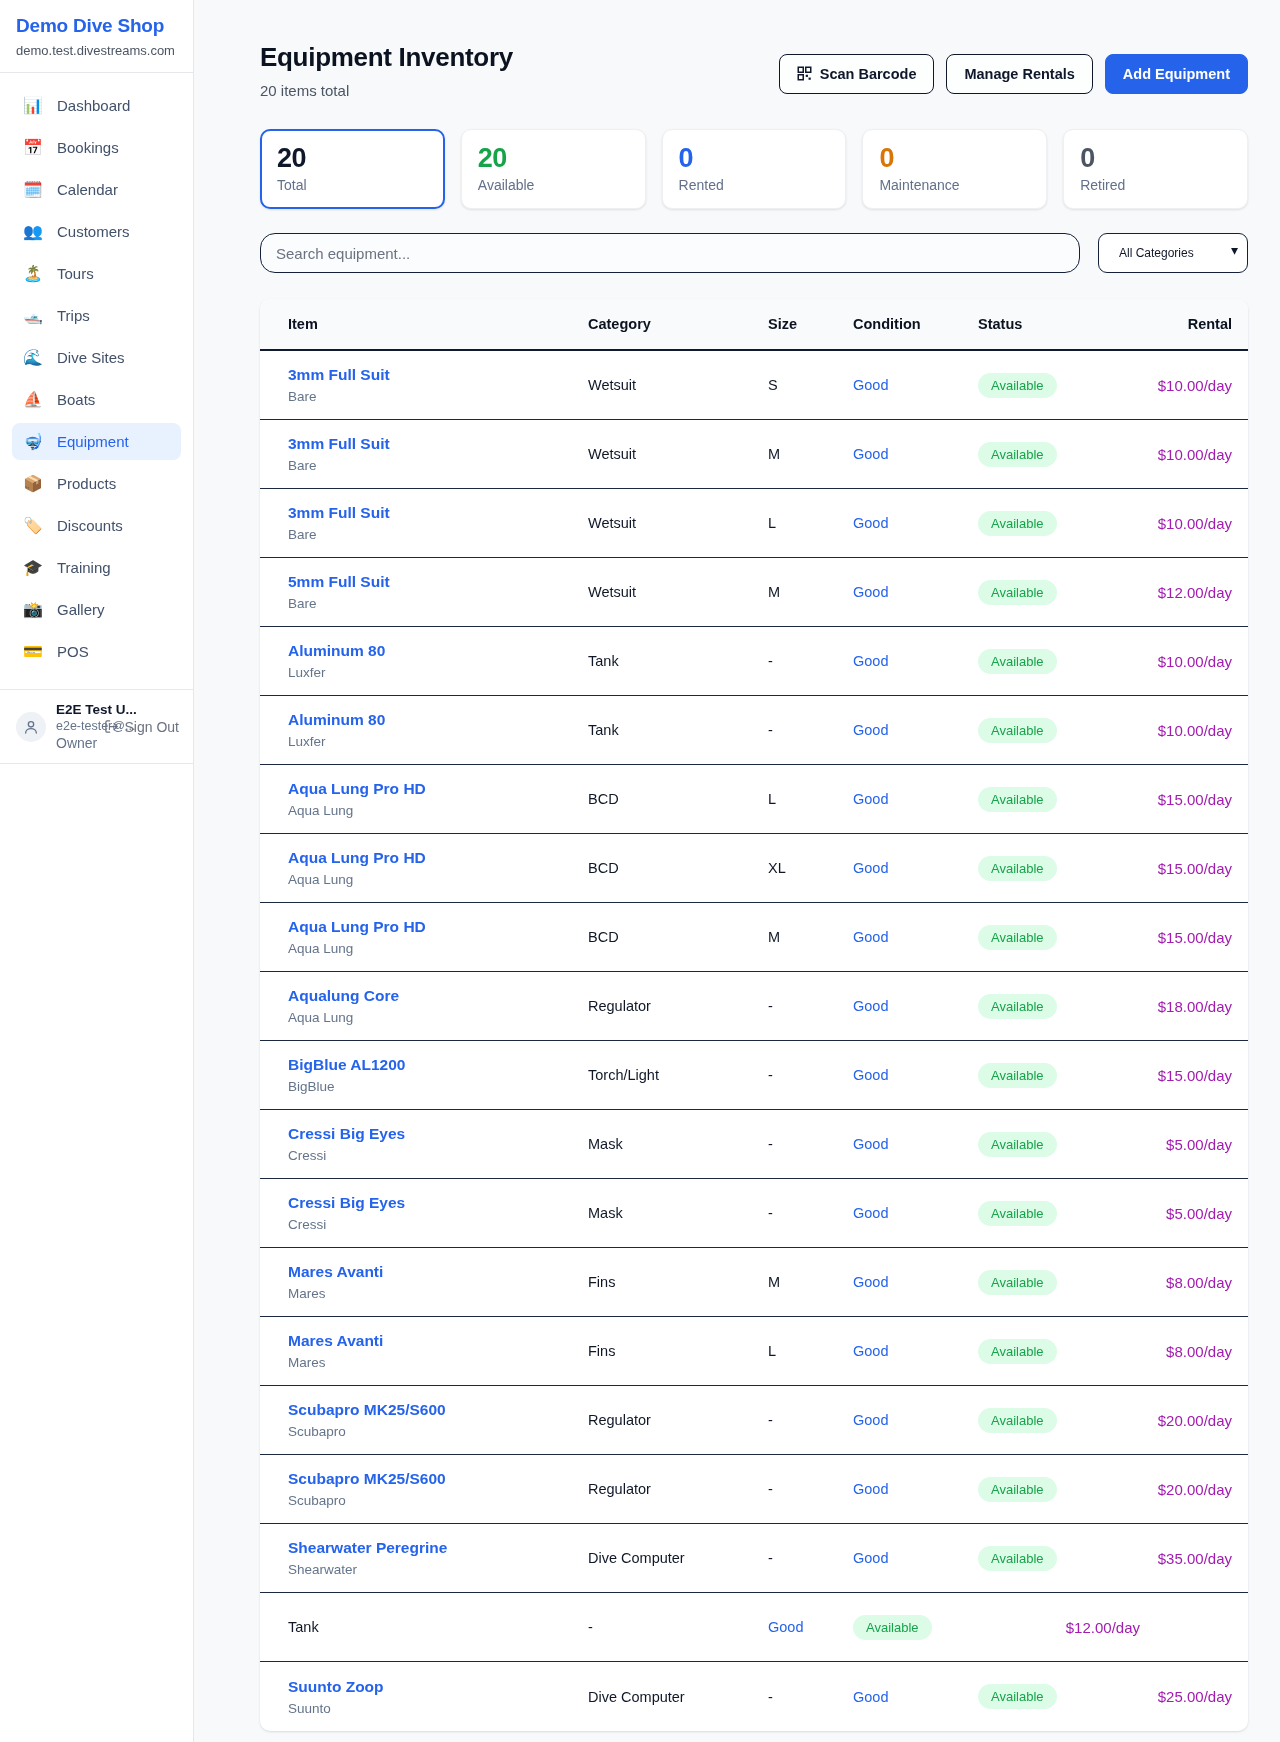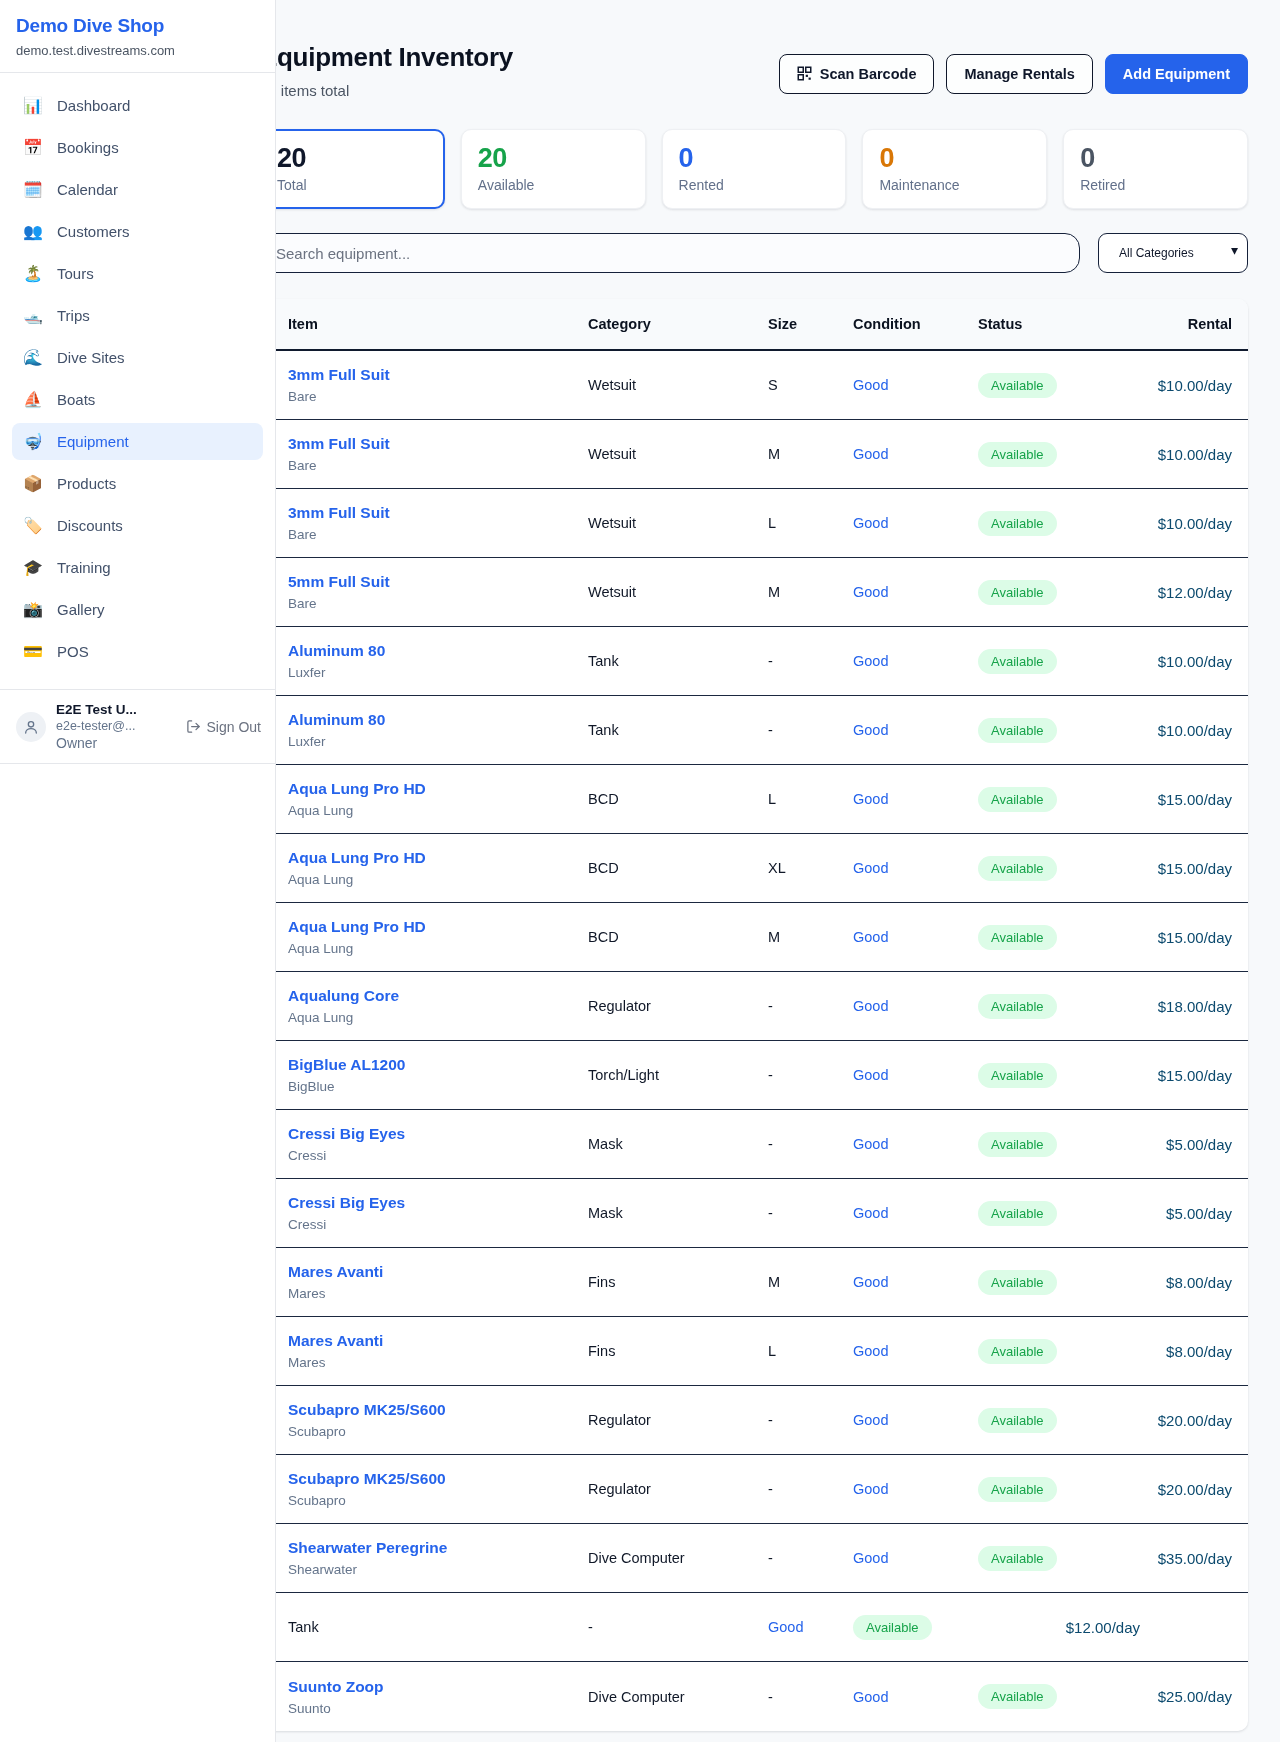--- a/index.html
+++ b/index.html
@@ -4,21 +4,21 @@
 <style>
   * { box-sizing: border-box; margin: 0; padding: 0; }
   html, body { width: 1280px; height: 1742px; overflow: hidden; }
   body {
     font-family: "Liberation Sans", sans-serif;
     background: #f7f9fb;
     color: #0f172a;
   }
   
   .sidebar {
-    position: fixed; left: 0; top: 0; width: 276px; height: 1742px;
+    position: fixed; left: 0; top: 0; width: 194px; height: 1742px;
     background: #ffffff; border-right: 1px solid #e5e7eb;
   }
   .brand { padding: 15px 16px 14px 16px; border-bottom: 1px solid #e5e7eb; }
   .brand-title { font-size: 19px; font-weight: 700; color: #2563eb; letter-spacing: -0.2px; }
   .brand-sub { font-size: 13px; color: #4b5563; margin-top: 6px; }
   .nav { padding: 14px 12px 8px 12px; }
   .nav-item {
     display: flex; align-items: center; gap: 13px;
     padding: 9px 10px; margin-bottom: 5px; border-radius: 8px;
     font-size: 15px; color: #42516a; cursor: pointer;
@@ -93,21 +93,21 @@
   .tbody-row { height: 69px; border-bottom: 1px solid #1b2840; }
   .tbody-row:last-child { border-bottom: none; }
   .td { font-size: 14.5px; color: #101828; }
   .item-name { font-size: 15.5px; font-weight: 700; color: #2563eb; cursor: pointer; }
   .item-brand { font-size: 13.5px; color: #64748b; margin-top: 5px; }
   .cond { color: #2563eb; cursor: pointer; }
   .pill {
     display: inline-block; background: #dcfce7; color: #16a34a;
     font-size: 13px; font-weight: 500; padding: 5px 13px; border-radius: 999px;
   }
-  .price { font-size: 15px; font-weight: 500; color: #0c4a6e; }
+  .price { font-size: 15px; font-weight: 500; color: #a21caf; }
   svg { display: block; }
 </style>
 </head>
 <body>
 
 <aside class="sidebar">
   <div class="brand">
     <div class="brand-title">Demo Dive Shop</div>
     <div class="brand-sub">demo.test.divestreams.com</div>
   </div>

